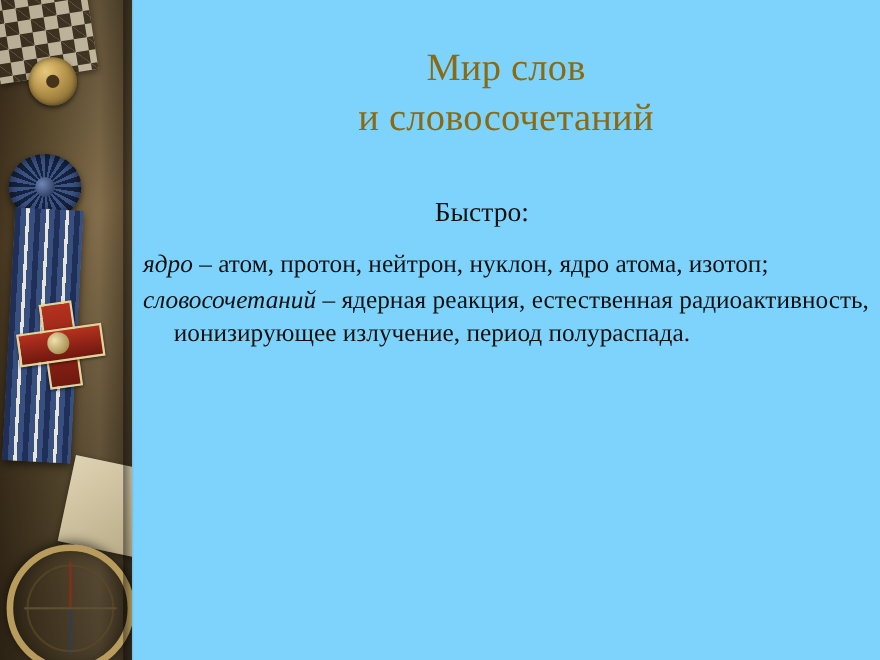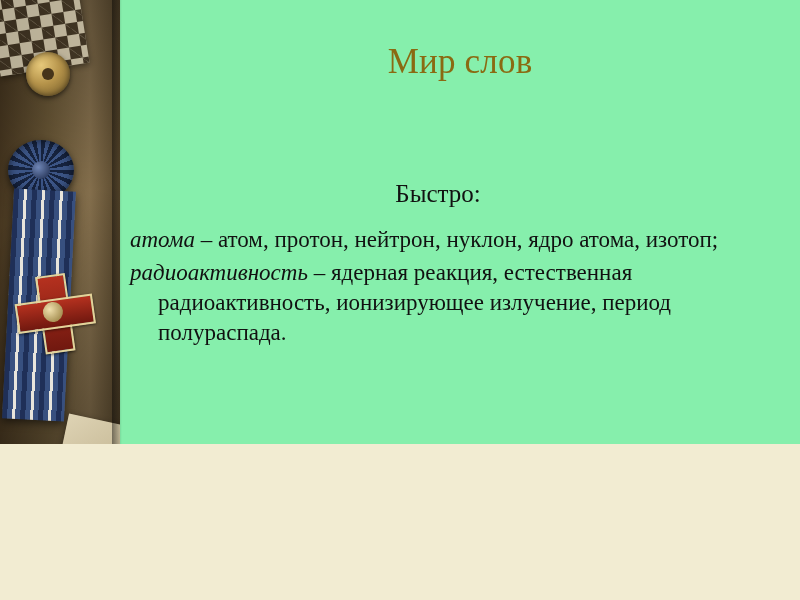--- a/index.html
+++ b/index.html
@@ -10,22 +10,22 @@
     width: 800px;
     height: 600px;
     overflow: hidden;
     font-family: "Liberation Serif", serif;
     background: #f2ecd2;
   }
 
   .slide {
     position: relative;
     width: 800px;
-    height: 444px;
-    background: #86efac;
+    height: 600px;
+    background: #7dd3fc;
     overflow: hidden;
   }
 
   
   .left-strip {
     position: absolute;
     left: 0;
     top: 0;
     width: 120px;
     height: 600px;
@@ -257,25 +257,26 @@
     </div>
     <div class="paper-scrap"></div>
     <div class="compass">
       <div class="compass-ring"></div>
     </div>
   </div>
   <div class="strip-edge"></div>
 
   <div class="title">
     <span class="line">Мир слов</span>
+    <span class="line">и словосочетаний</span>
   </div>
 
   <div class="body-block">
     <p class="task-label">Быстро:</p>
     <p class="para hang">
-      <span class="ital">атома</span><span> – атом, протон, нейтрон, нуклон, ядро атома, изотоп;</span>
+      <span class="ital">ядро</span><span> – атом, протон, нейтрон, нуклон, ядро атома, изотоп;</span>
     </p>
     <p class="para hang">
-      <span class="ital">радиоактивность</span><span> – ядерная реакция, естественная радиоактивность, ионизирующее излучение, период полураспада.</span>
+      <span class="ital">словосочетаний</span><span> – ядерная реакция, естественная радиоактивность, ионизирующее излучение, период полураспада.</span>
     </p>
   </div>
 
 </div>
 
 </body></html>

